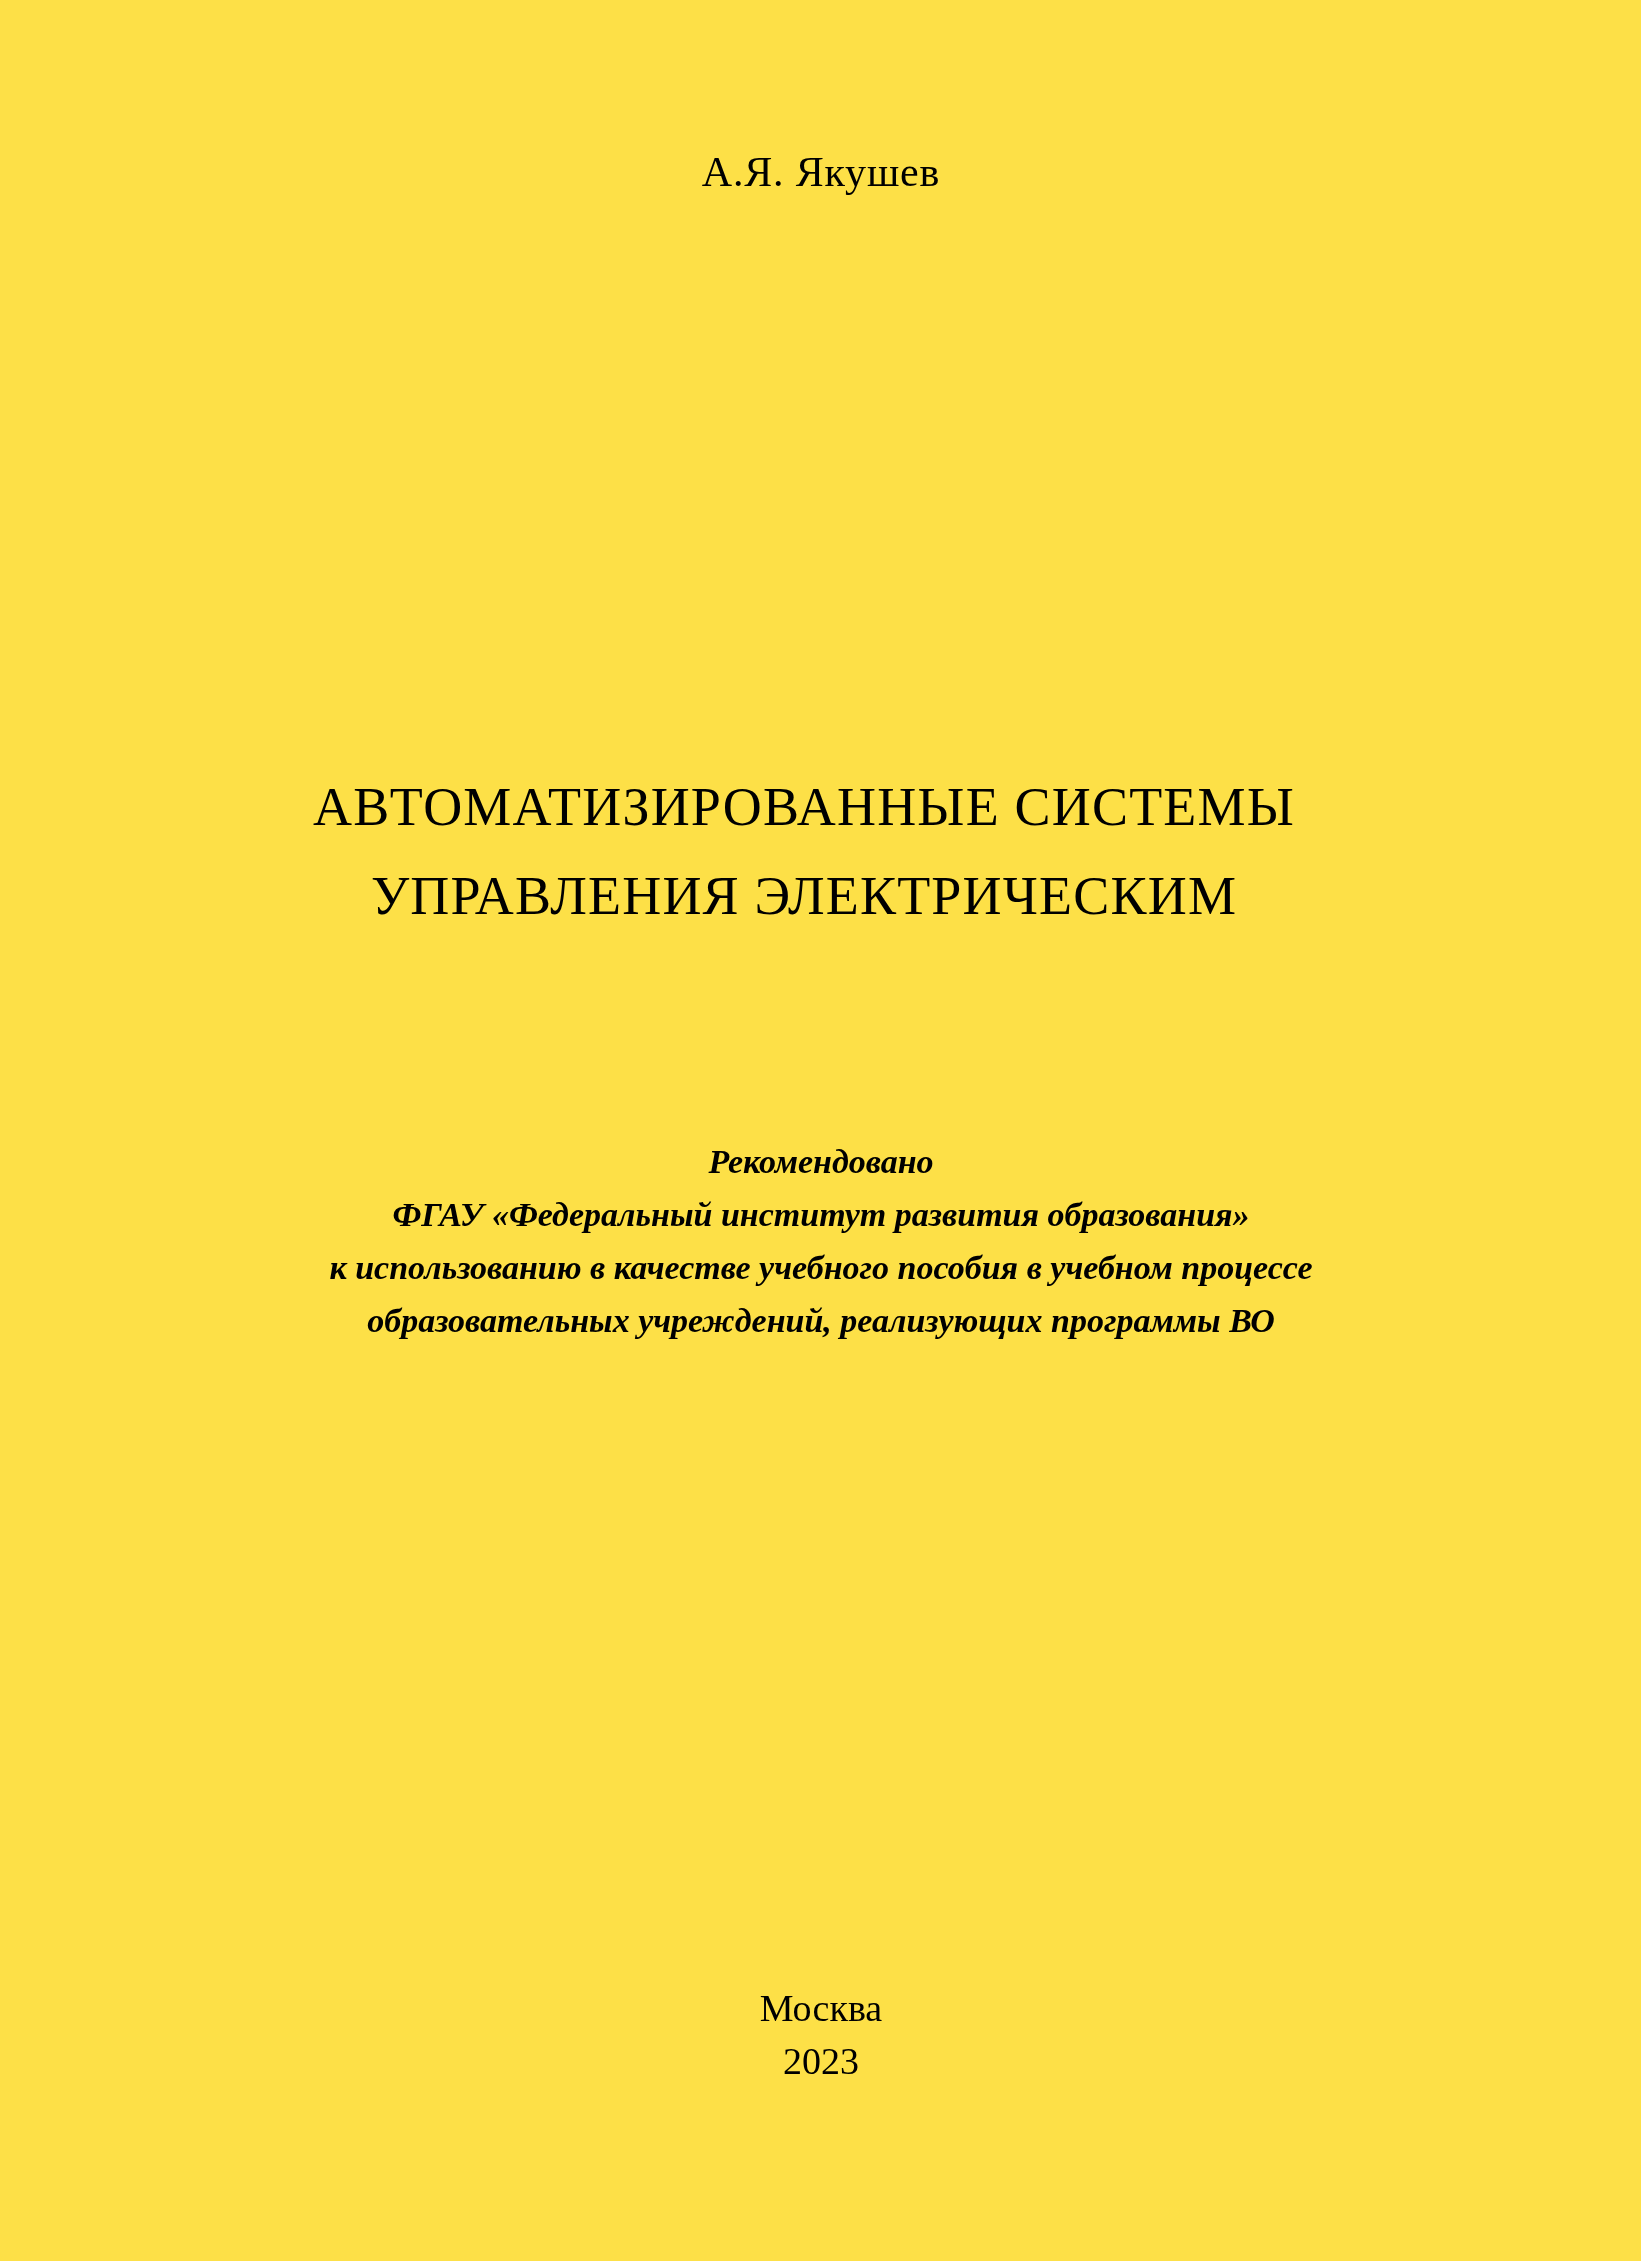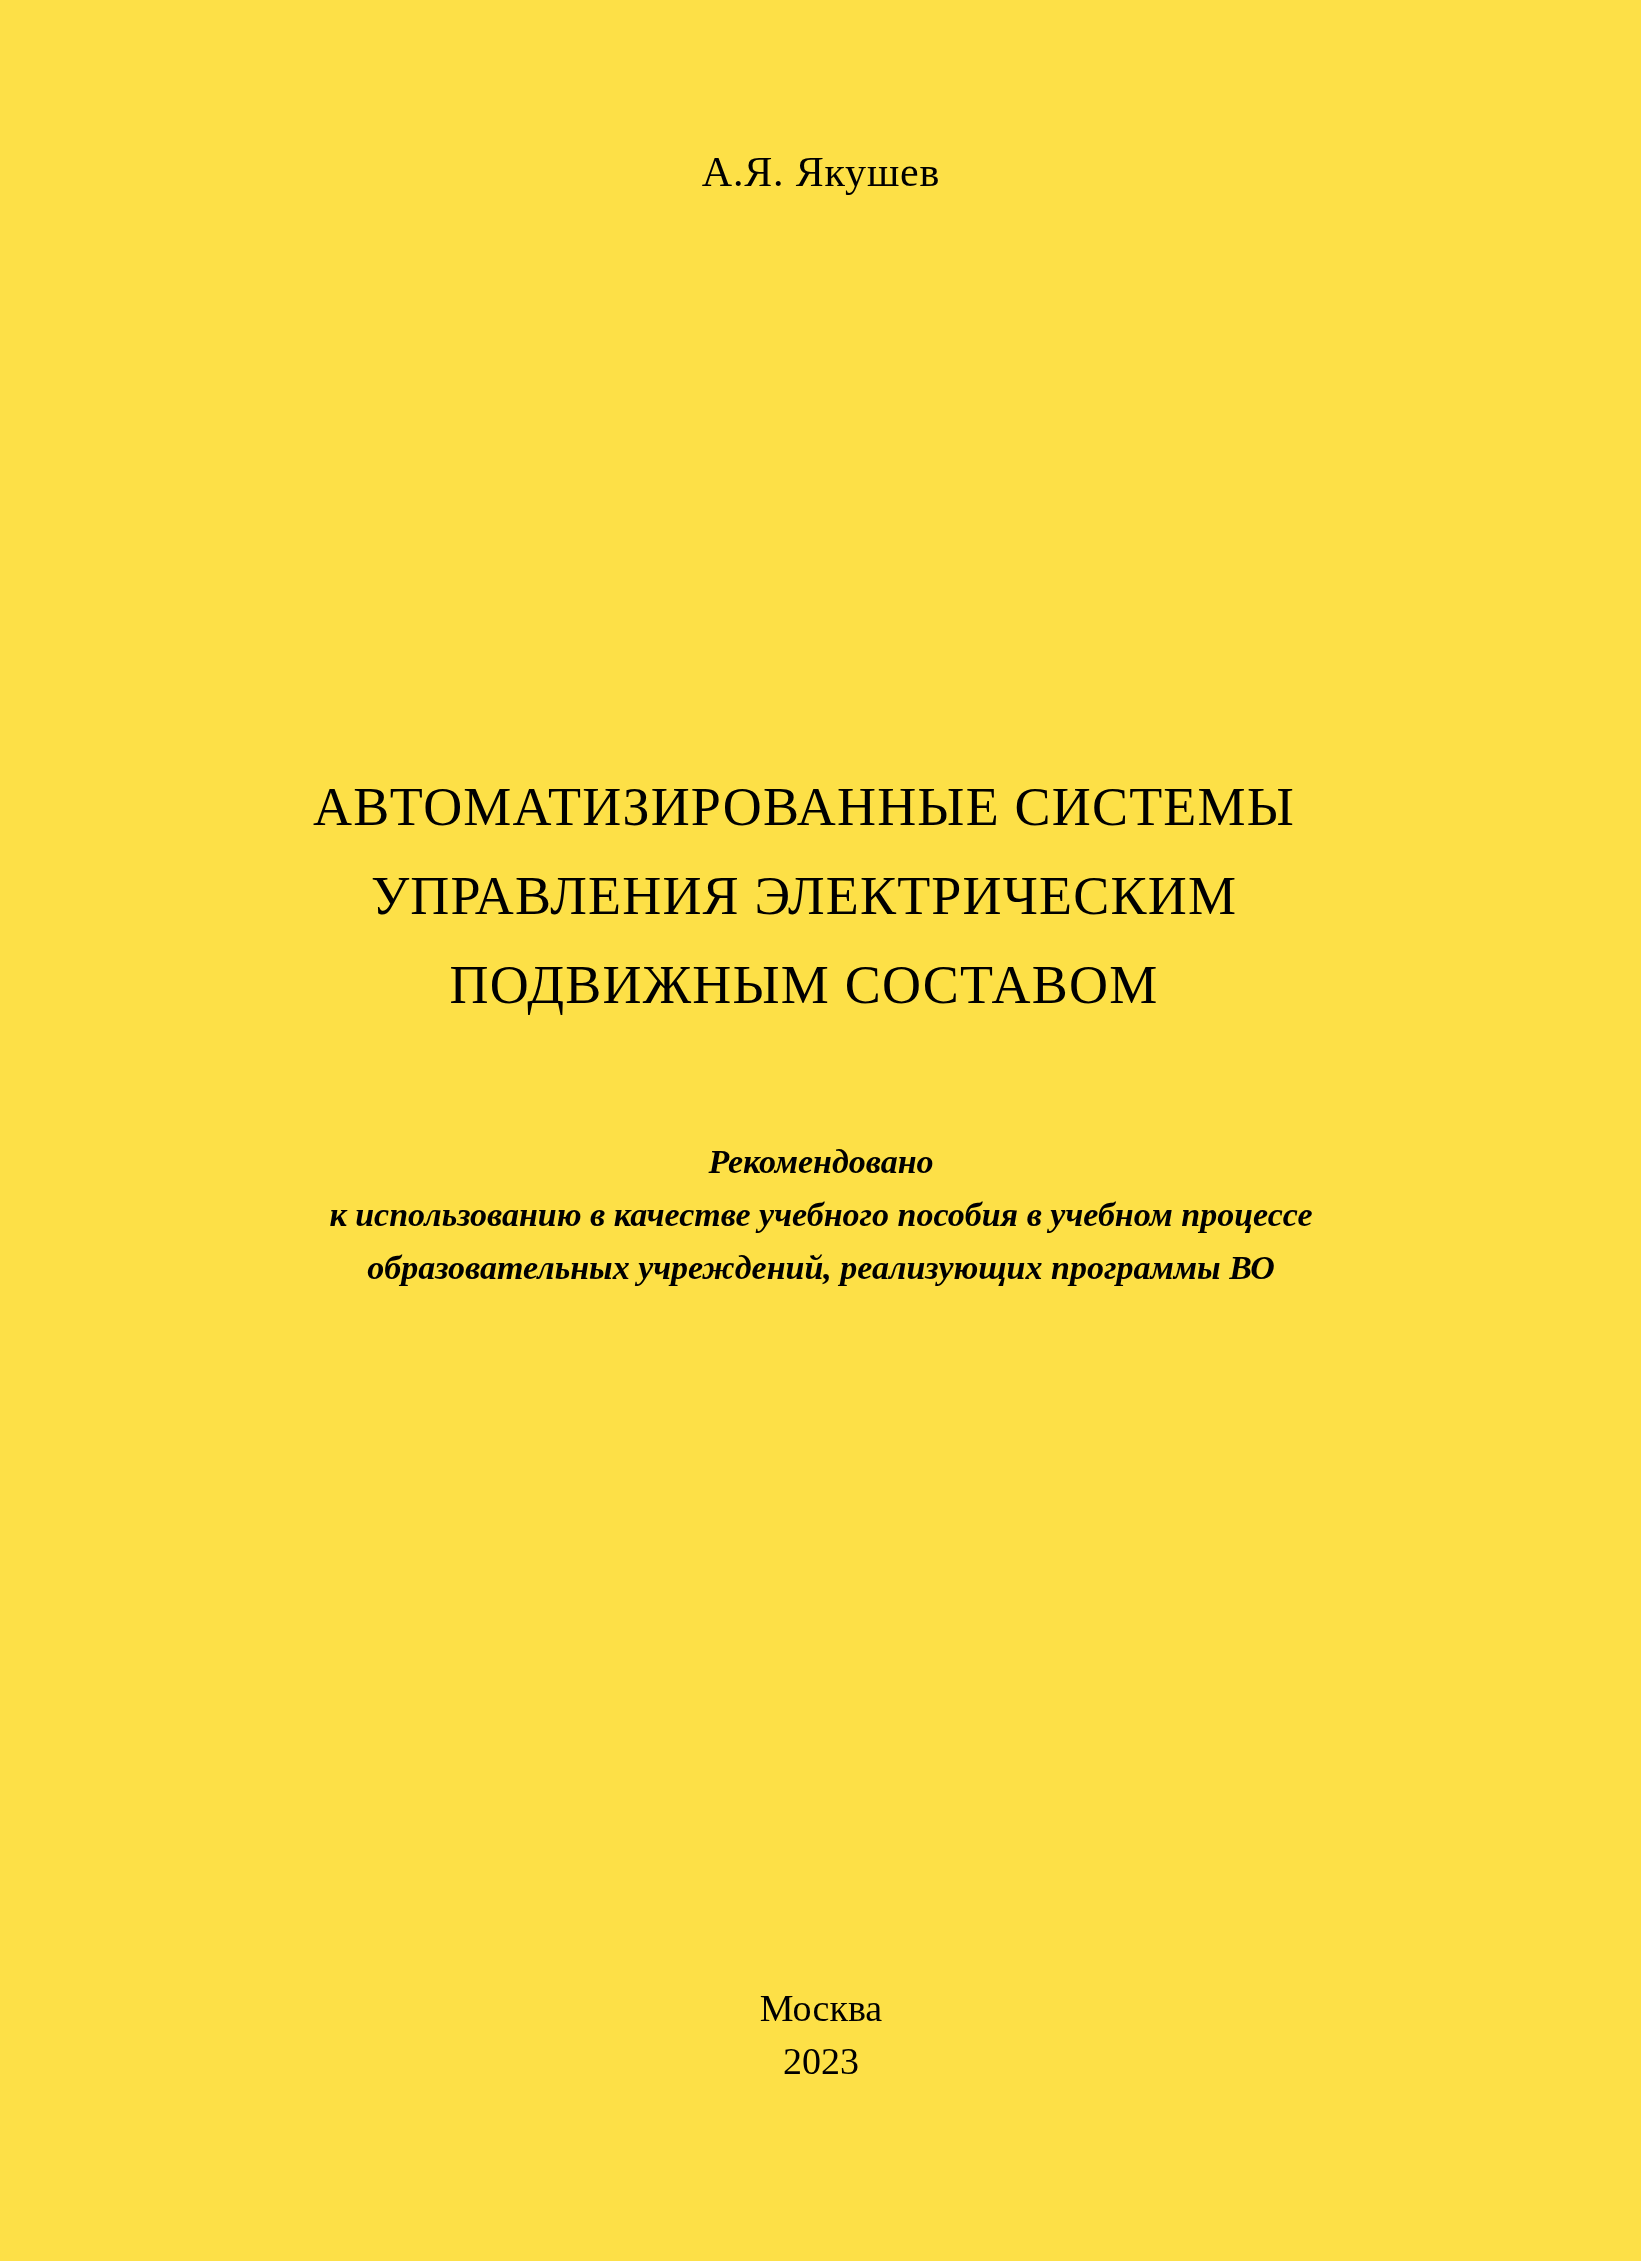--- a/index.html
+++ b/index.html
@@ -76,25 +76,25 @@
 </head>
 <body>
 
 <div class="page">
 
   <div class="author">А.Я. Якушев</div>
 
   <div class="title-block">
     <div class="title-line">АВТОМАТИЗИРОВАННЫЕ СИСТЕМЫ</div>
     <div class="title-line">УПРАВЛЕНИЯ ЭЛЕКТРИЧЕСКИМ</div>
-    <div class="title-line">ПОДВИЖНЫМ СОСТАВОМ</div>
   </div>
 
   <div class="recommend-block">
     <div class="recommend-line">Рекомендовано</div>
+    <div class="recommend-line">ФГАУ «Федеральный институт развития образования»</div>
     <div class="recommend-line">к использованию в качестве учебного пособия в учебном процессе</div>
     <div class="recommend-line">образовательных учреждений, реализующих программы ВО</div>
   </div>
 
   <div class="imprint">
     <div>Москва</div>
     <div>2023</div>
   </div>
 
 </div>

